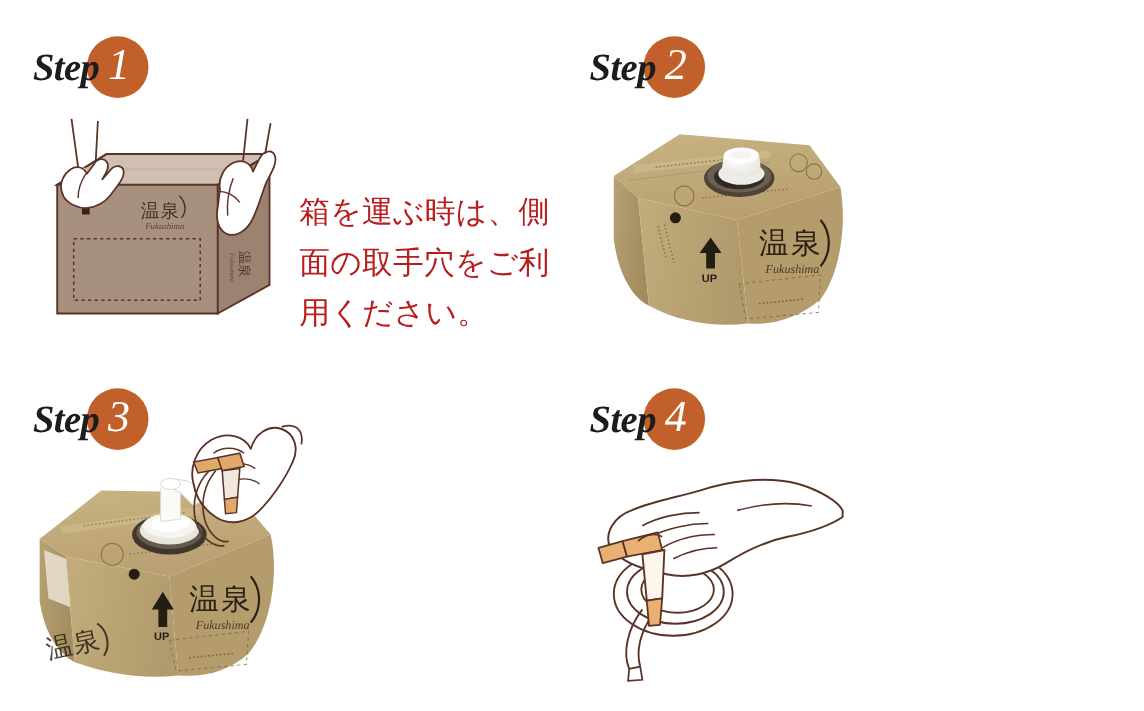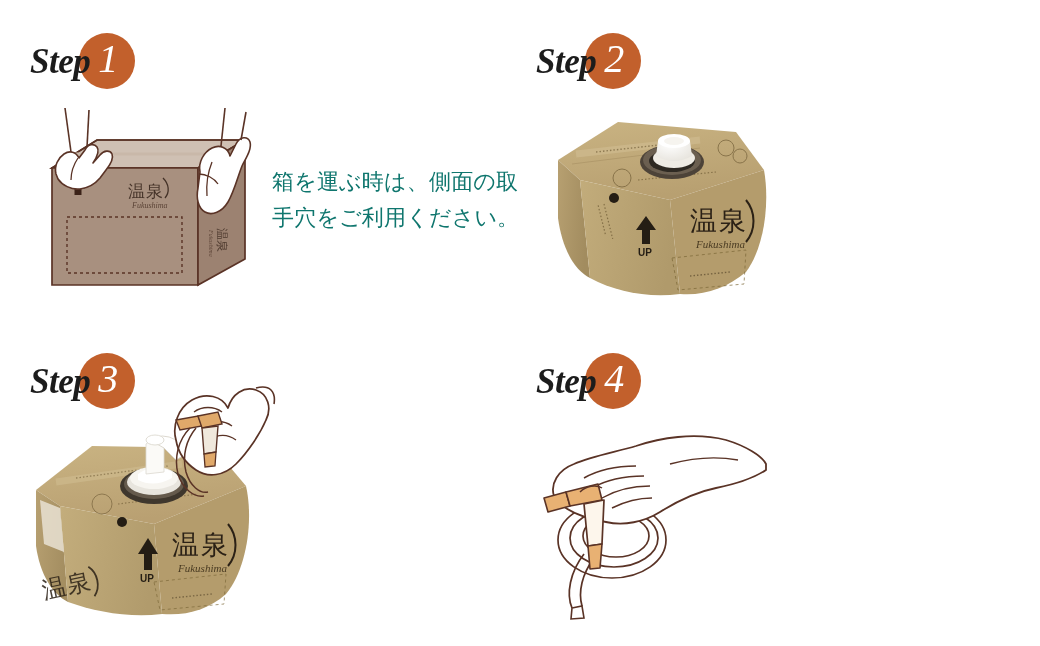--- a/index.html
+++ b/index.html
@@ -73,24 +73,24 @@
     color: #ffffff;
     line-height: 1;
     position: relative;
     top: -2px;
     left: 1px;
   }
 
   
   .step-caption {
     position: absolute;
-    font-size: 22px;
+    font-size: 28px;
     line-height: 1.65;
     letter-spacing: 0.2px;
-    color: #0f766e;
+    color: #b91c1c;
     width: 252px;
     white-space: normal;
   }
   #cap-1 { left: 258px; top: 136px; }
   #cap-2 { left: 258px; top: 136px; }
 
   .art {
     position: absolute;
   }
   .art svg { display: block; }

